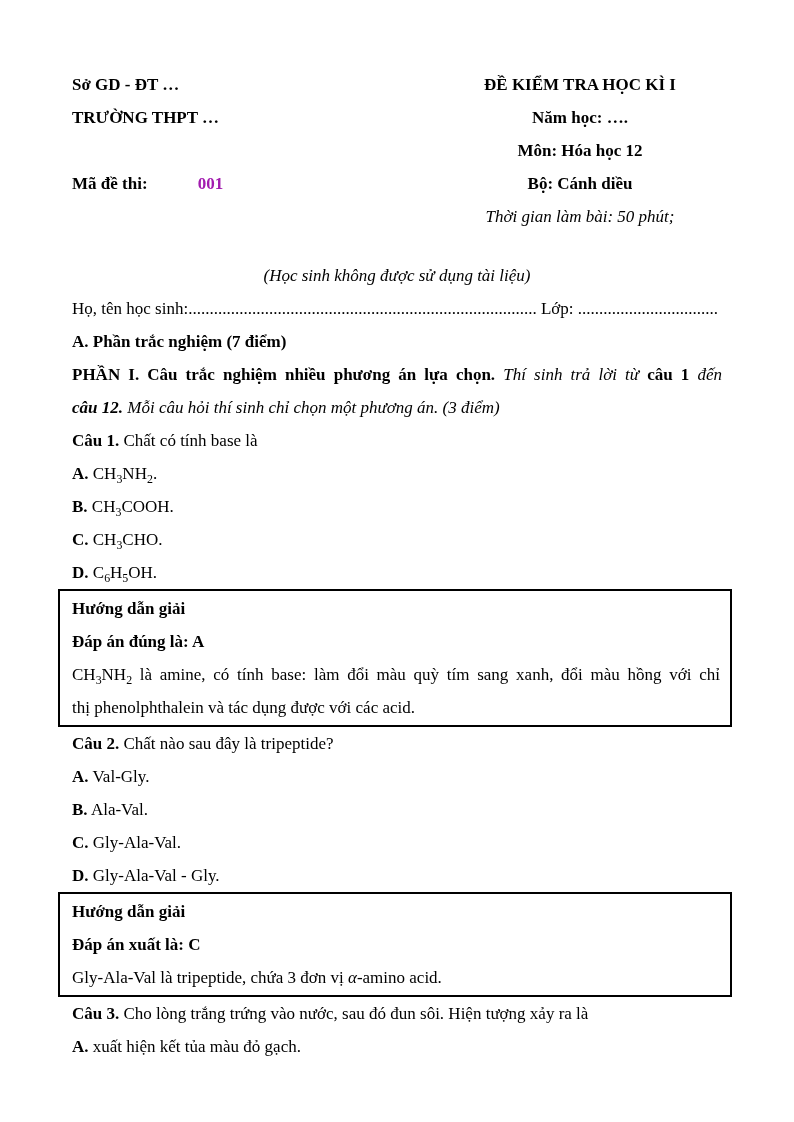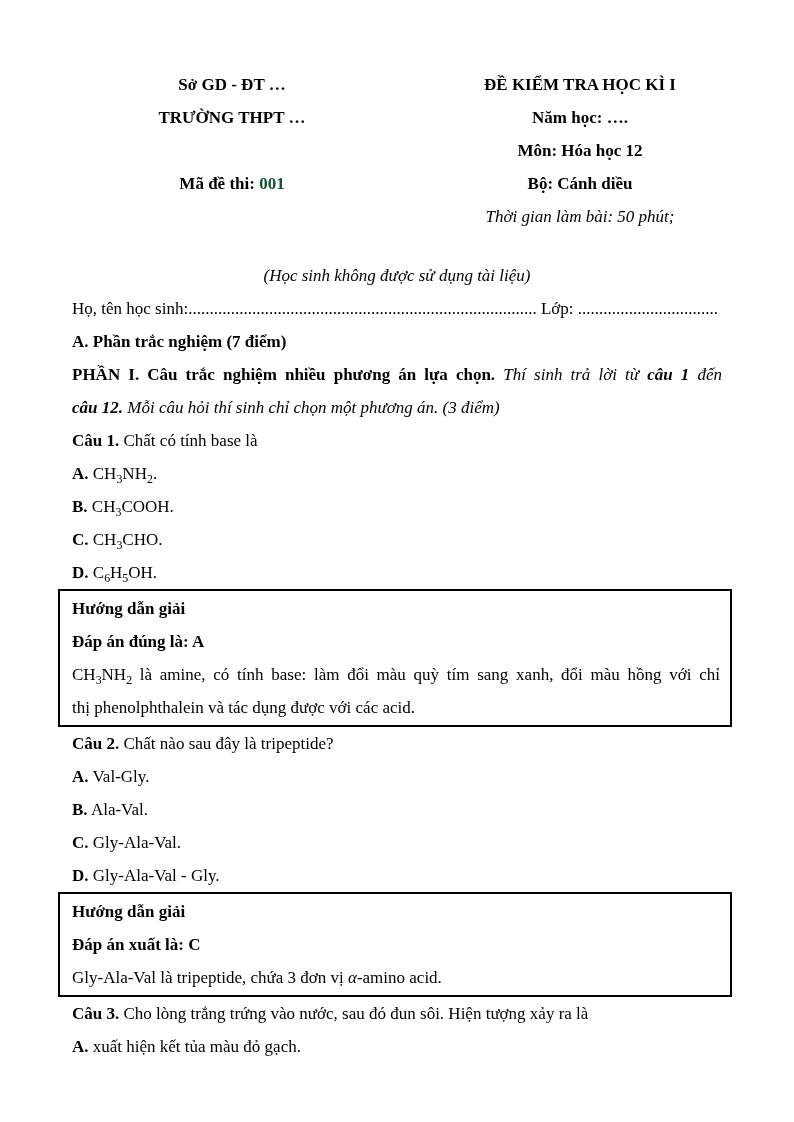--- a/index.html
+++ b/index.html
@@ -10,21 +10,21 @@
     background: #ffffff;
     font-family: "Liberation Serif", serif;
     font-size: 17px;
     color: #000000;
     overflow: hidden;
     box-sizing: border-box;
   }
   .content { padding: 68px 72px 0 72px; }
   .line { line-height: 33px; min-height: 33px; white-space: pre-wrap; }
   .header { display: flex; }
-  .header-left  { width: 320px; text-align: center; }
+  .header-left  { width: 320px; }
   .header-right { width: 284px; margin-left: auto; text-align: center; }
   .note { text-align: center; margin-top: 26px; }
   .student-line { white-space: nowrap; overflow: hidden; }
   .jl { text-align: justify; text-align-last: justify; }
   .answer-box {
     border: 2px solid #000000;
     margin: 0 -10px 0 -14px;
     padding: 1px 10px 1px 12px;
   }
   sub { font-size: 0.7em; line-height: 0; }
@@ -33,36 +33,36 @@
 <body>
 
 <div class="page">
   <div class="content">
 
     <div class="header">
       <div class="header-left">
         <div class="line"><span style="font-weight: bold;">Sở GD - ĐT …</span></div>
         <div class="line"><span style="font-weight: bold;">TRƯỜNG THPT …</span></div>
         <div class="line"></div>
-        <div class="line"><span style="font-weight: bold;">Mã đề thi: </span><span style="font-weight: bold; color: #14532d;">001</span></div>
+        <div class="line"><span style="font-weight: bold;">Mã đề thi: </span><span style="font-weight: bold; color: #a21caf; margin-left: 46px;">001</span></div>
         <div class="line"></div>
       </div>
       <div class="header-right">
         <div class="line"><span style="font-weight: bold;">ĐỀ KIỂM TRA HỌC KÌ I</span></div>
         <div class="line"><span style="font-weight: bold; margin-top: 40px;">Năm học: ….</span></div>
         <div class="line"><span style="font-weight: bold;">Môn: Hóa học 12</span></div>
         <div class="line"><span style="font-weight: bold;">Bộ: Cánh diều</span></div>
         <div class="line"><span style="font-style: italic;">Thời gian làm bài: 50 phút;</span></div>
       </div>
     </div>
 
     <div class="line note"><span style="font-style: italic;">(Học sinh không được sử dụng tài liệu)</span></div>
     <div class="line student-line"><span>Họ, tên học sinh:.................................................................................. Lớp: .................................</span></div>
     <div class="line"><span style="font-weight: bold;">A. Phần trắc nghiệm (7 điểm)</span></div>
-    <div class="line jl"><span style="font-weight: bold;">PHẦN I. Câu trắc nghiệm nhiều phương án lựa chọn.</span><span style="font-style: italic;"> Thí sinh trả lời từ </span><span style="font-weight: bold; font-style: italic;">câu 1</span><span style="font-style: italic;"> đến</span></div>
+    <div class="line jl"><span style="font-weight: bold;">PHẦN I. Câu trắc nghiệm nhiều phương án lựa chọn.</span><span style="font-style: italic;"> Thí sinh trả lời từ </span><span style="font-weight: bold; ">câu 1</span><span style="font-style: italic;"> đến</span></div>
     <div class="line"><span style="font-weight: bold; font-style: italic;">câu 12.</span><span style="font-style: italic;"> Mỗi câu hỏi thí sinh chỉ chọn một phương án. (3 điểm)</span></div>
 
     <div class="line"><span style="font-weight: bold;">Câu 1.</span><span> Chất có tính base là</span></div>
     <div class="line"><span style="font-weight: bold;">A.</span><span> CH</span><sub>3</sub><span>NH</span><sub>2</sub><span>.</span></div>
     <div class="line"><span style="font-weight: bold;">B.</span><span> CH</span><sub>3</sub><span>COOH.</span></div>
     <div class="line"><span style="font-weight: bold;">C.</span><span> CH</span><sub>3</sub><span>CHO.</span></div>
     <div class="line"><span style="font-weight: bold;">D.</span><span> C</span><sub>6</sub><span>H</span><sub>5</sub><span>OH.</span></div>
 
     <div class="answer-box">
       <div class="line"><span style="font-weight: bold;">Hướng dẫn giải</span></div>

